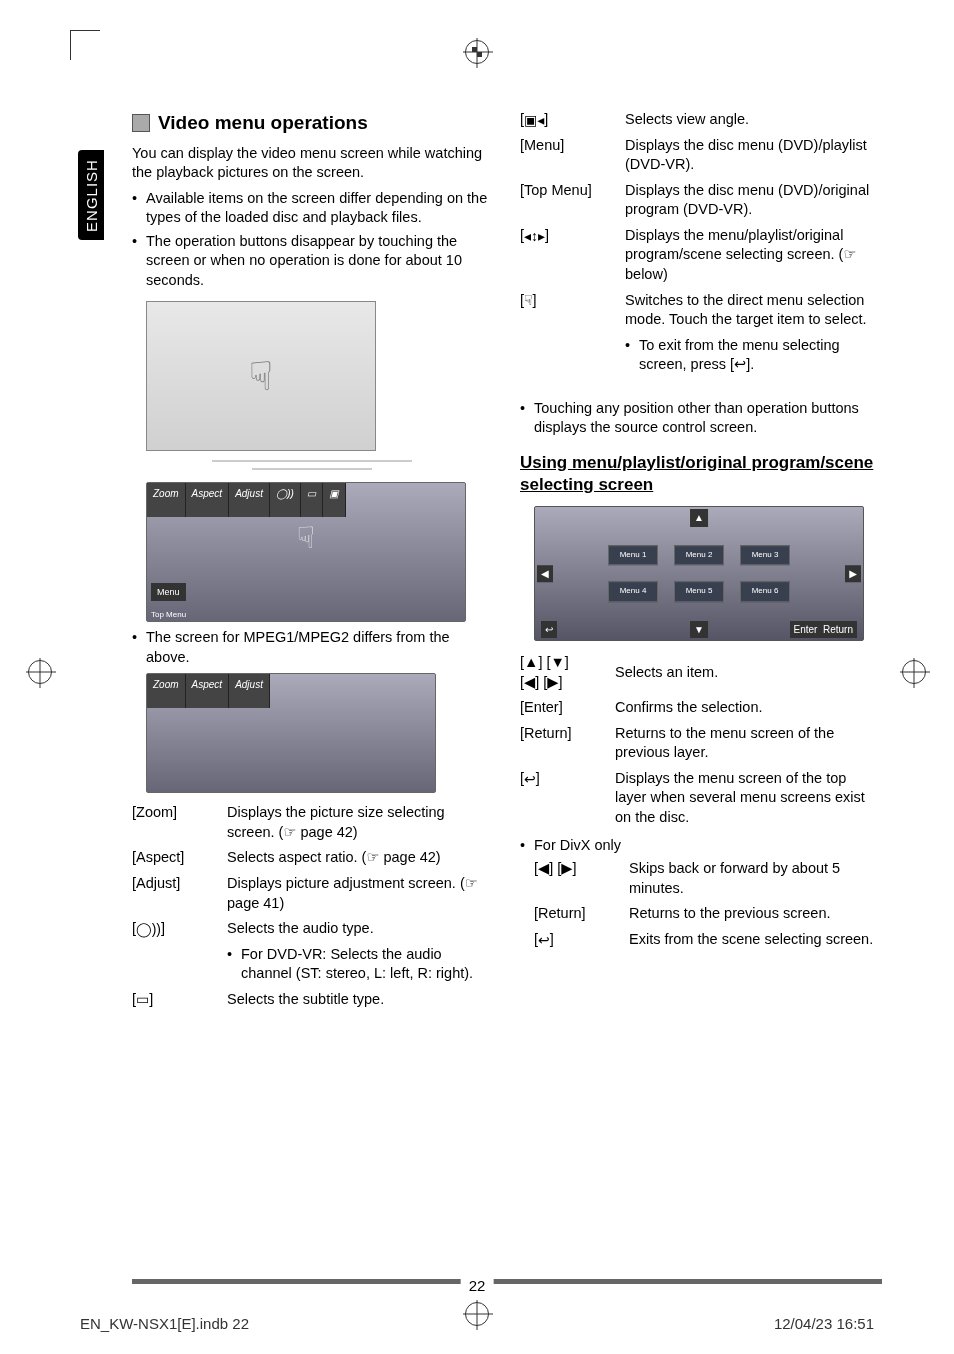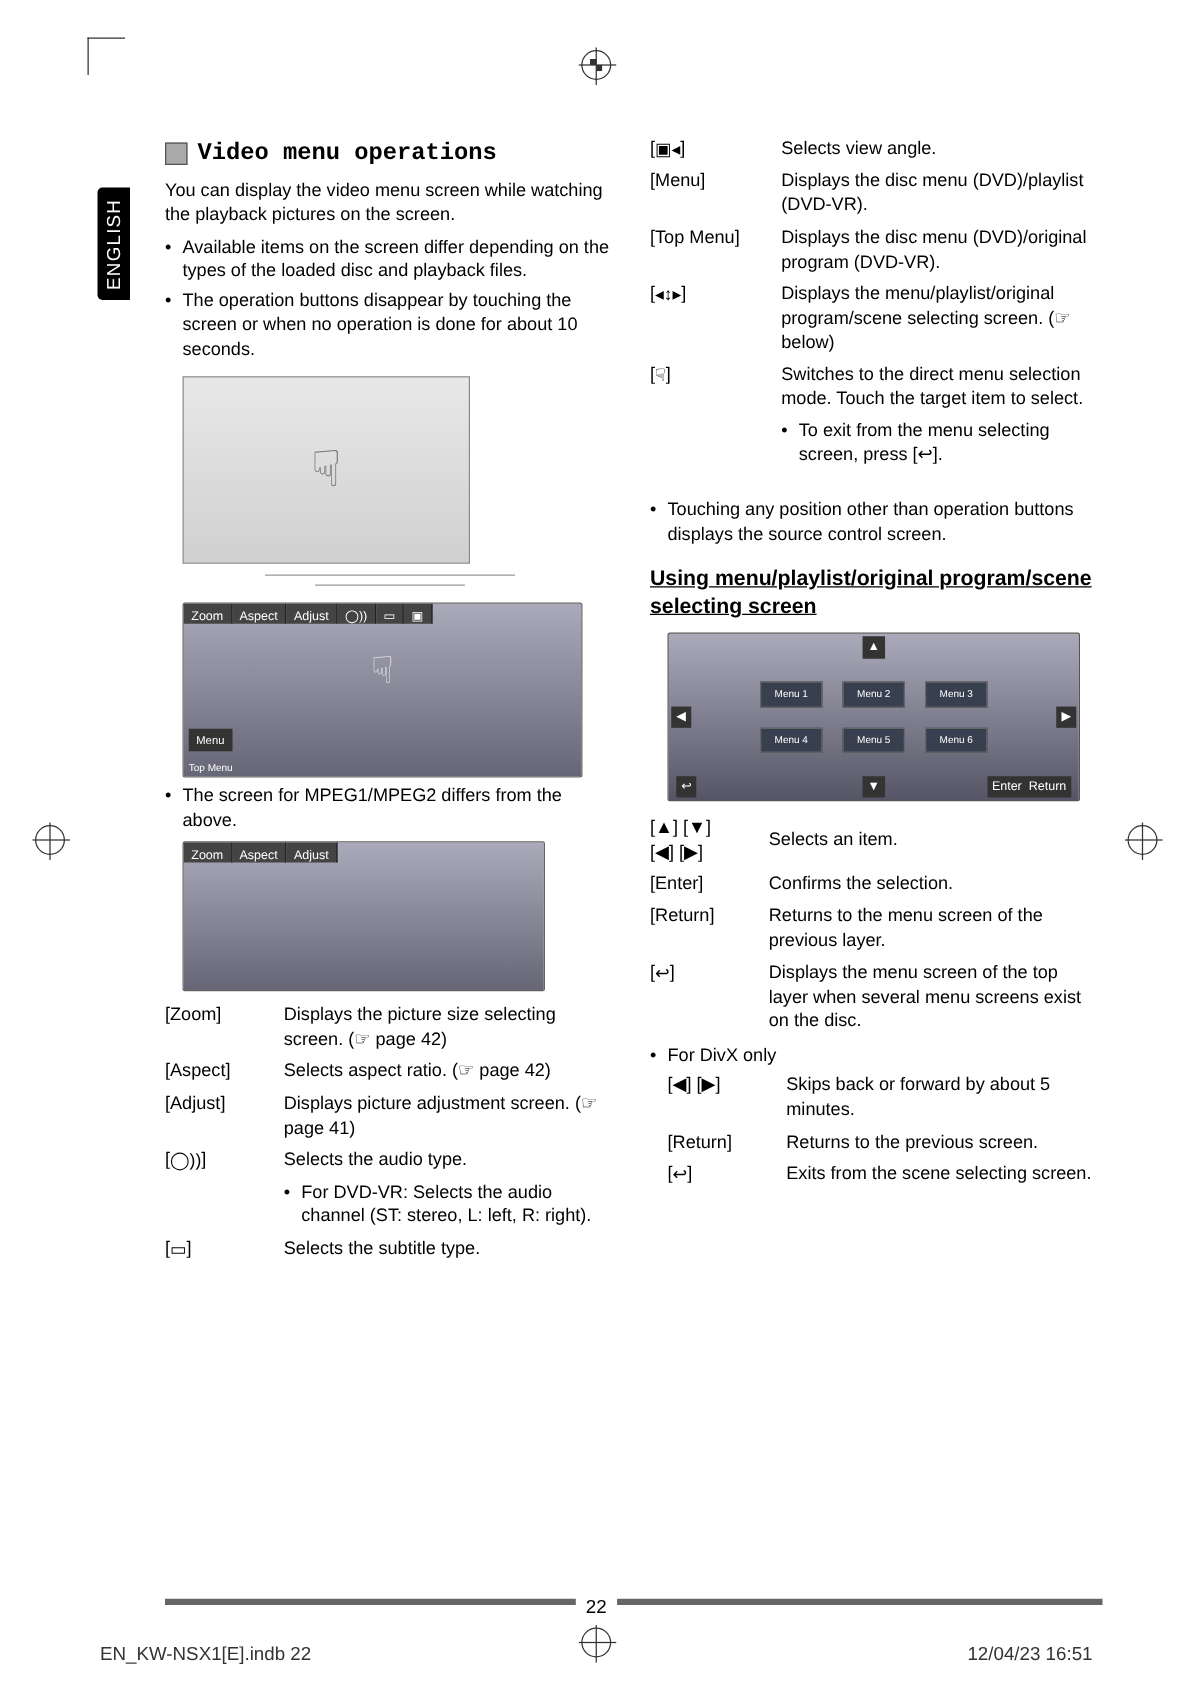--- a/index.html
+++ b/index.html
@@ -127,21 +127,21 @@
     }
     .section-box {
       width: 18px; height: 18px;
       background: #aaa;
       border: 1px solid #555;
       display: inline-block;
     }
     .section-title {
       font-size: 19px;
       font-weight: bold;
-      font-family: Liberation Mono, monospace;
+      font-family: Liberation Sans, sans-serif;
     }
     .body-text {
       font-size: 14.5px;
       margin-bottom: 6px;
     }
     ul.bullets {
       list-style: none;
       padding-left: 0;
     }
     ul.bullets > li {
@@ -196,22 +196,23 @@
       height: 140px;
       margin: 0 0 6px 14px;
       background: linear-gradient(#aab, #667);
       position: relative;
       border: 1px solid #666;
       border-radius: 2px;
     }
     .thumb-bar {
       position: absolute;
       top: 0; left: 0;
-      height: 16px;
+      height: 34px;
       display: flex;
+      font-style: italic;
     }
     .thumb-btn {
       background: #444;
       color: #fff;
       font-size: 10px;
       padding: 4px 6px;
       border-right: 1px solid #222;
     }
     .thumb-menu-label {
       position: absolute;

